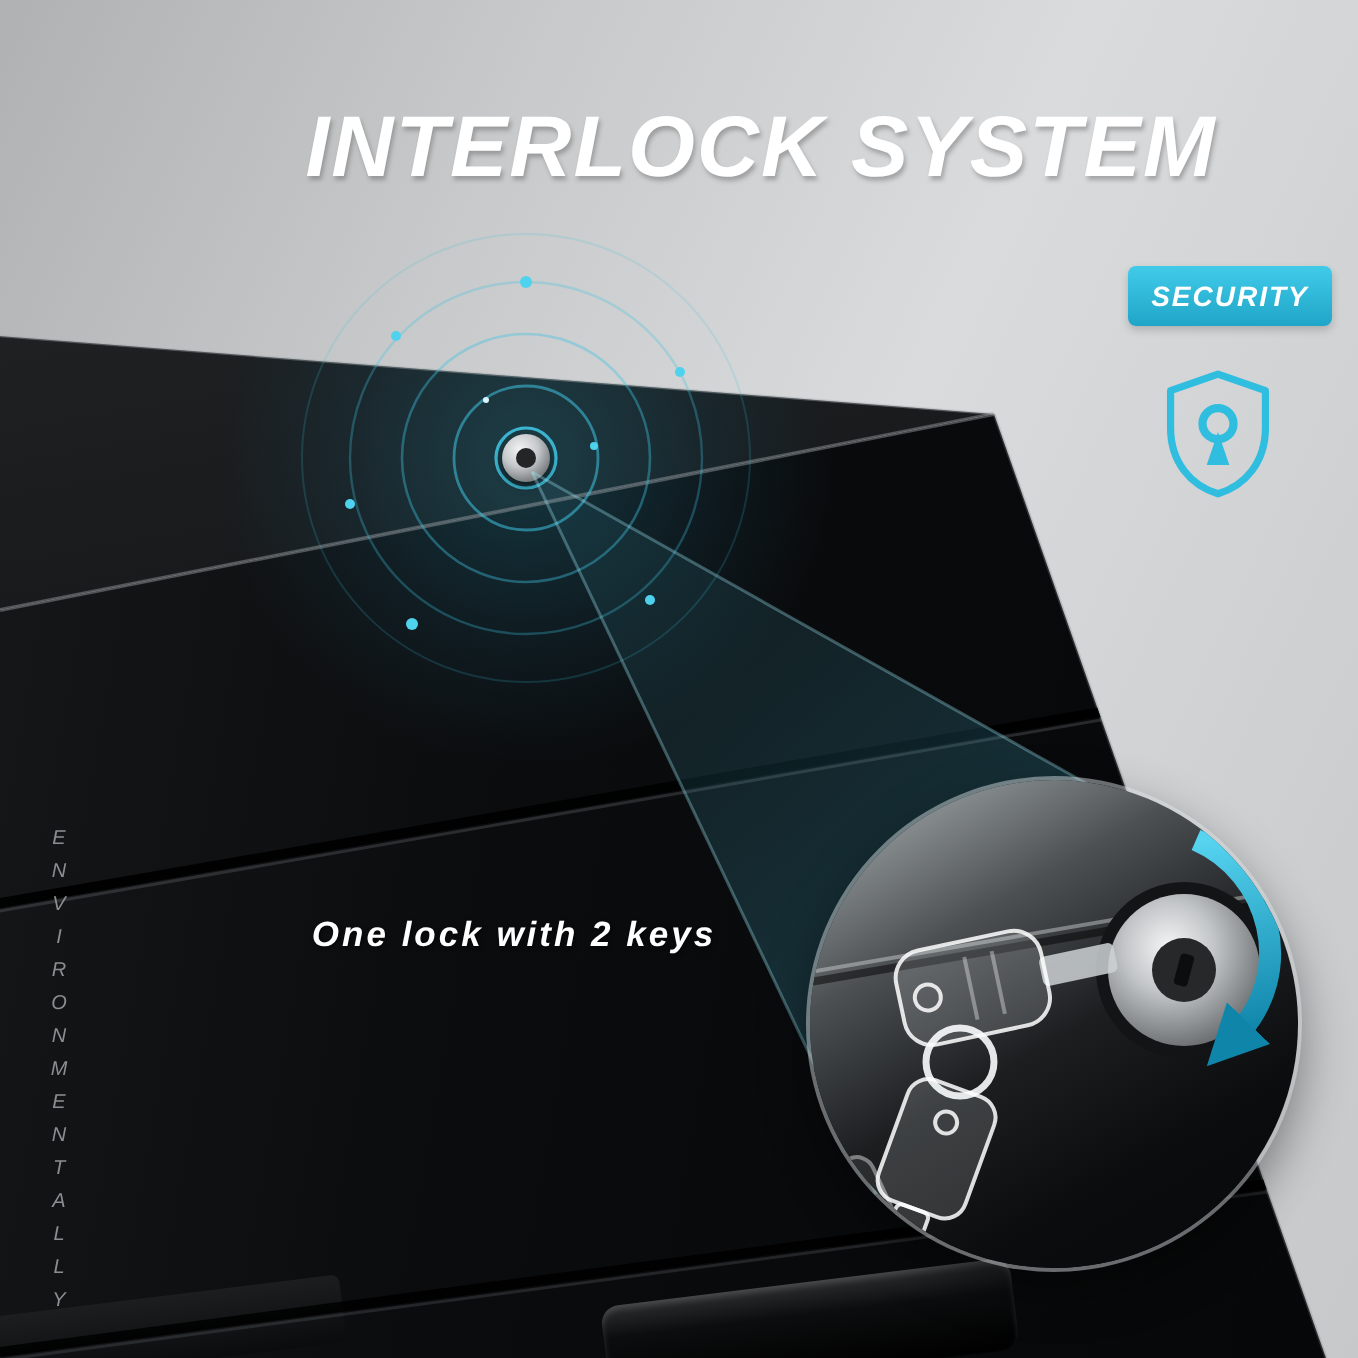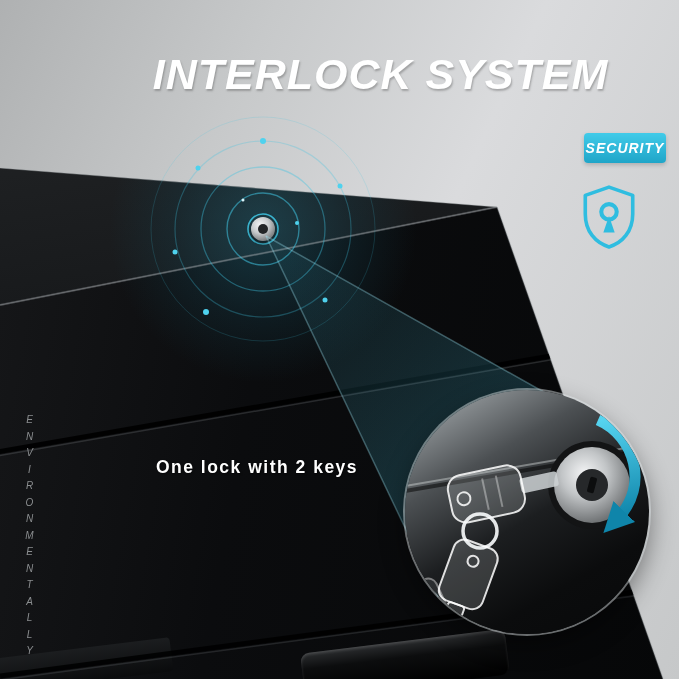--- a/index.html
+++ b/index.html
@@ -53,30 +53,30 @@
     top:19px;left:110px;right:28px;text-align:center;
     font-size:43px;font-weight:bold;font-style:italic;color:#fff;letter-spacing:1px;
     text-shadow:1px 2px 2px rgba(70,70,70,0.35);white-space:nowrap;margin-top:31px;
   }
   .subtitle{
     top:83px;left:200px;right:26px;text-align:right;
     font-size:27px;font-weight:bold;font-style:italic;color:#fff;letter-spacing:1px;
     text-shadow:1px 2px 2px rgba(70,70,70,0.35);white-space:nowrap;
   }
   .badge{
-    top:133px;right:13px;width:82px;height:30px;border-radius:4px;
+    top:133px;right:13px;width:102px;height:30px;border-radius:4px;
     background:linear-gradient(180deg,#41cbe9,#1fa5c8);
     display:flex;align-items:center;justify-content:center;
     box-shadow:0 2px 4px rgba(0,0,0,0.18);
   }
   .badge span{font-size:14px;font-weight:bold;font-style:italic;color:#fff;letter-spacing:1px;}
   .shield{top:184px;right:41px;width:58px;height:66px;}
   .callout{
     left:90px;top:452px;width:334px;text-align:center;color:#fff;
-    font-weight:bold;font-size:17.5px;letter-spacing:1.5px;line-height:30px;
+    font-weight:bold;font-style:italic;font-size:17.5px;letter-spacing:1.5px;line-height:30px;
     text-shadow:1px 1px 2px rgba(0,0,0,0.5);
   }
   .callout div{white-space:pre;}
   .vertical-text{
     left:24px;top:414px;height:268px;
     writing-mode:vertical-rl;text-orientation:upright;
     font-size:10px;font-style:italic;color:#8b8e90;letter-spacing:0.55em;
   }
 </style>
 </head>

